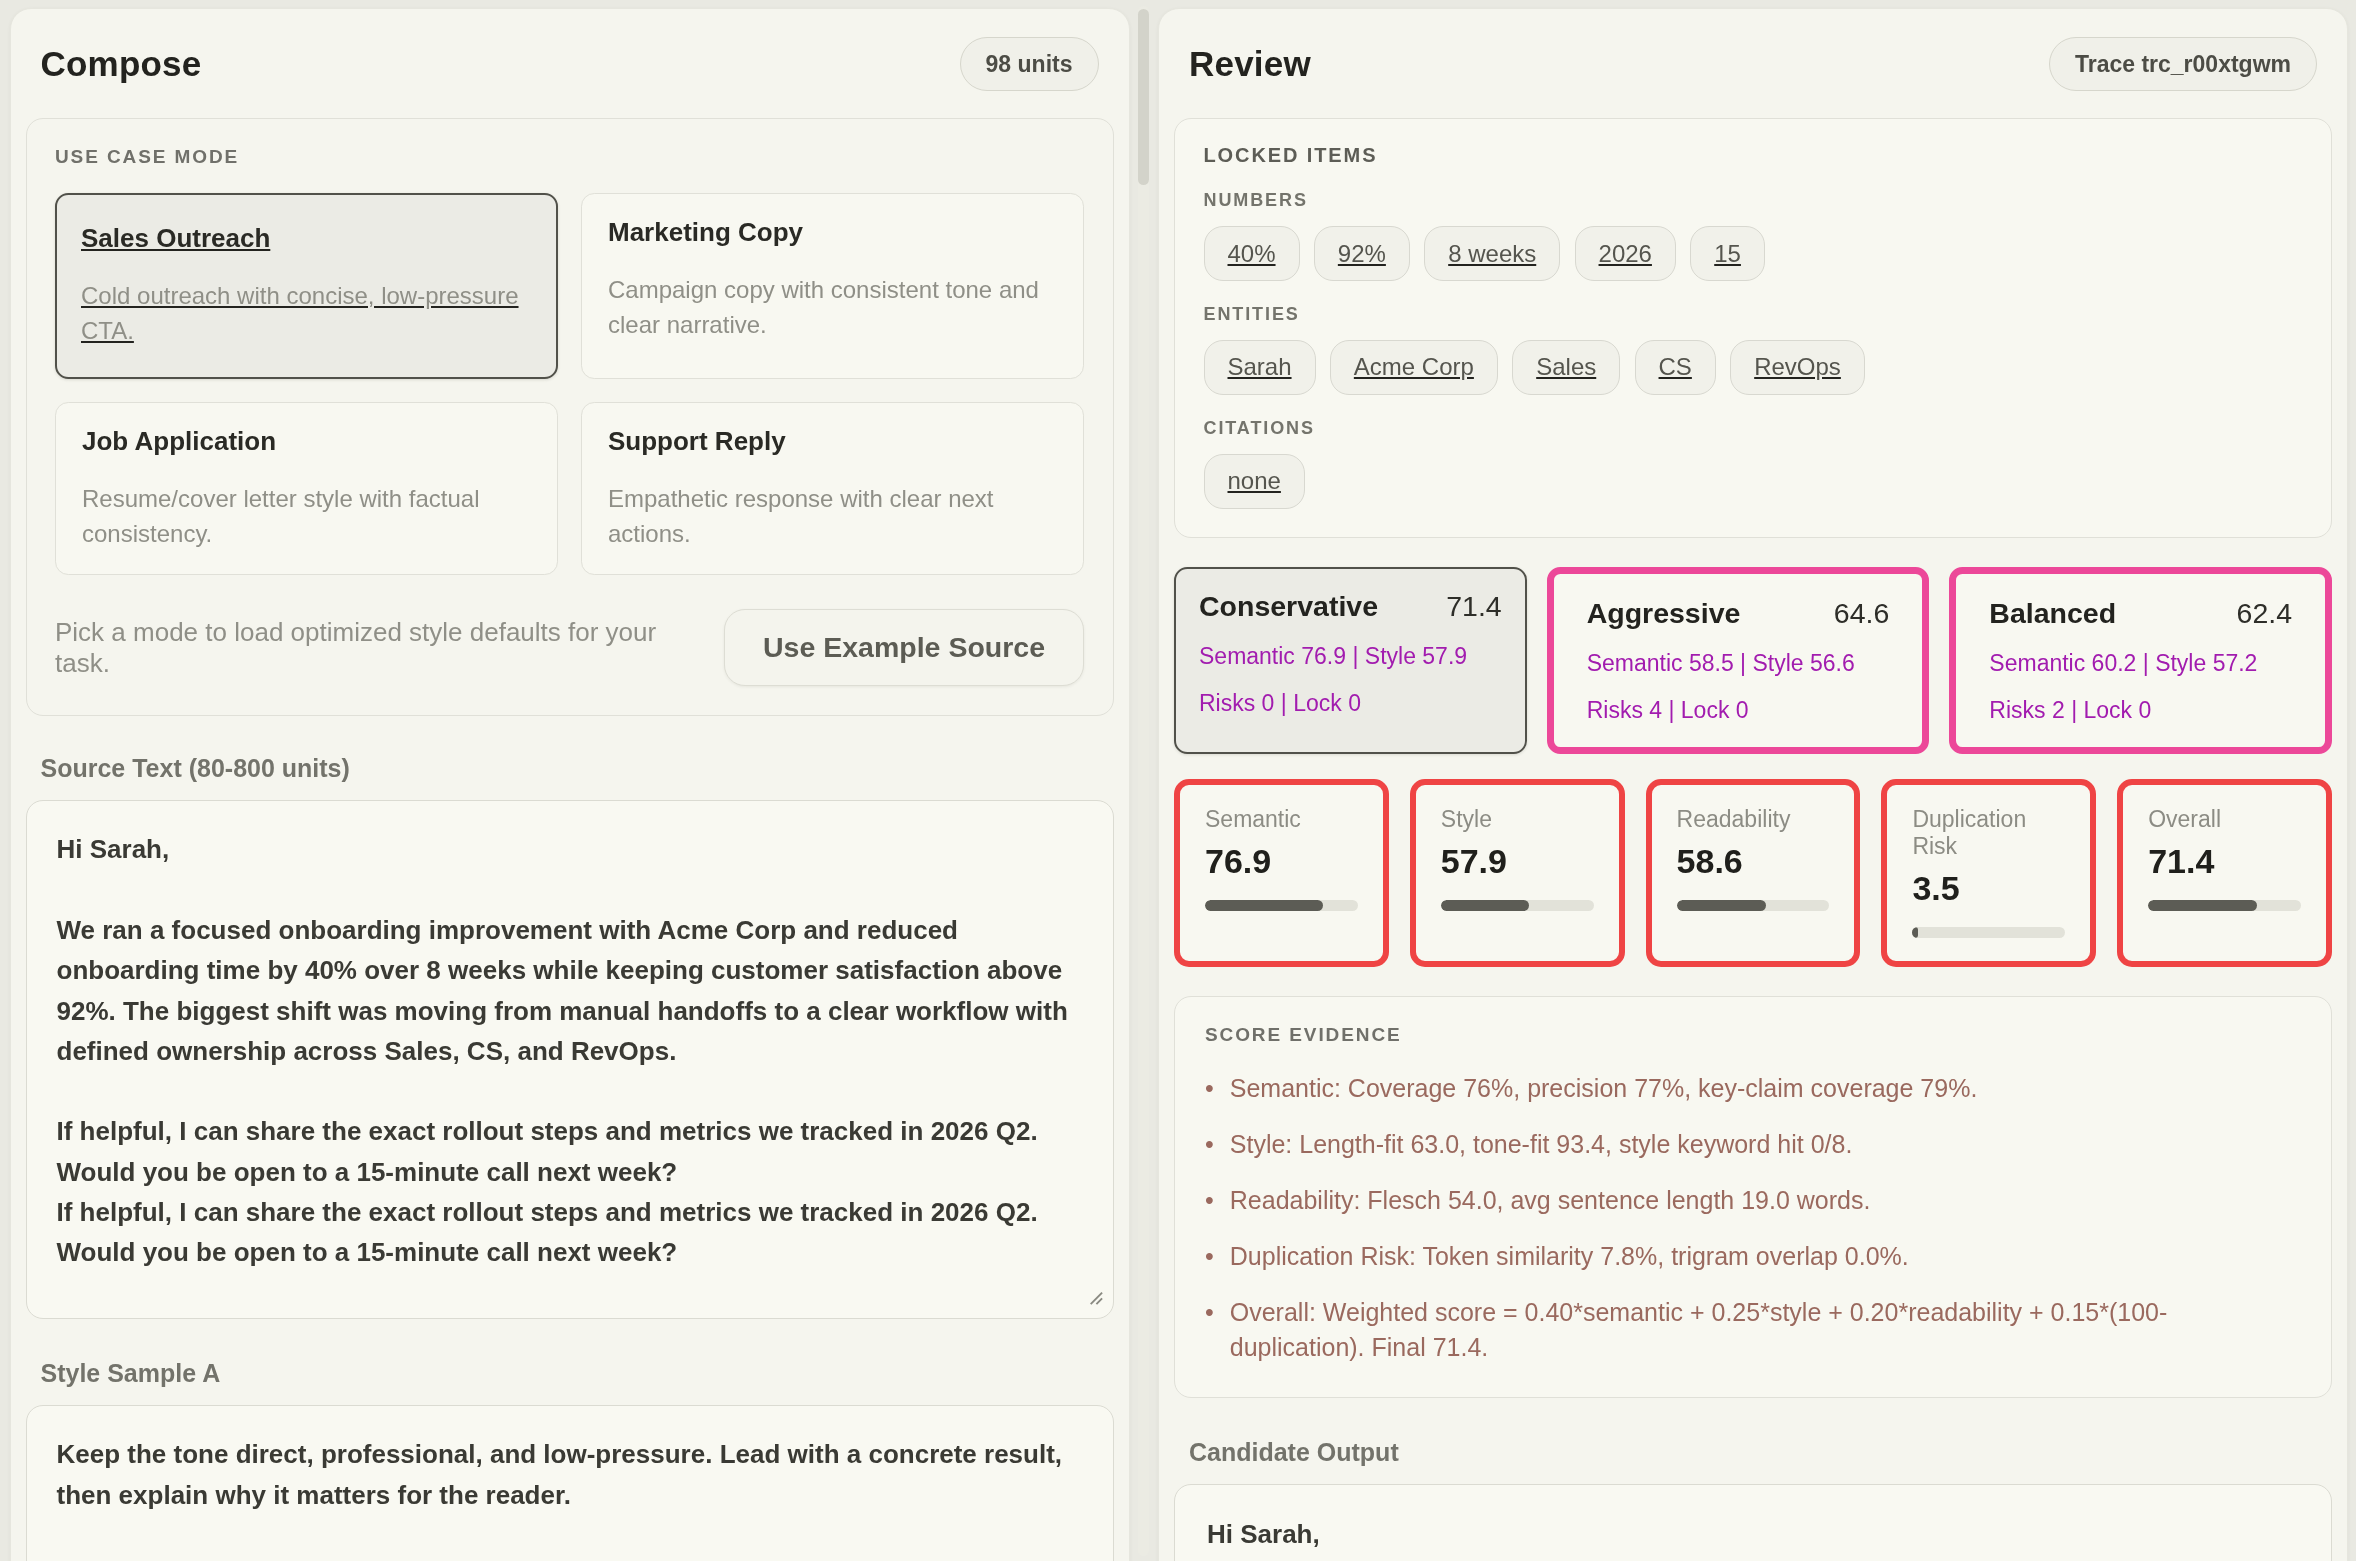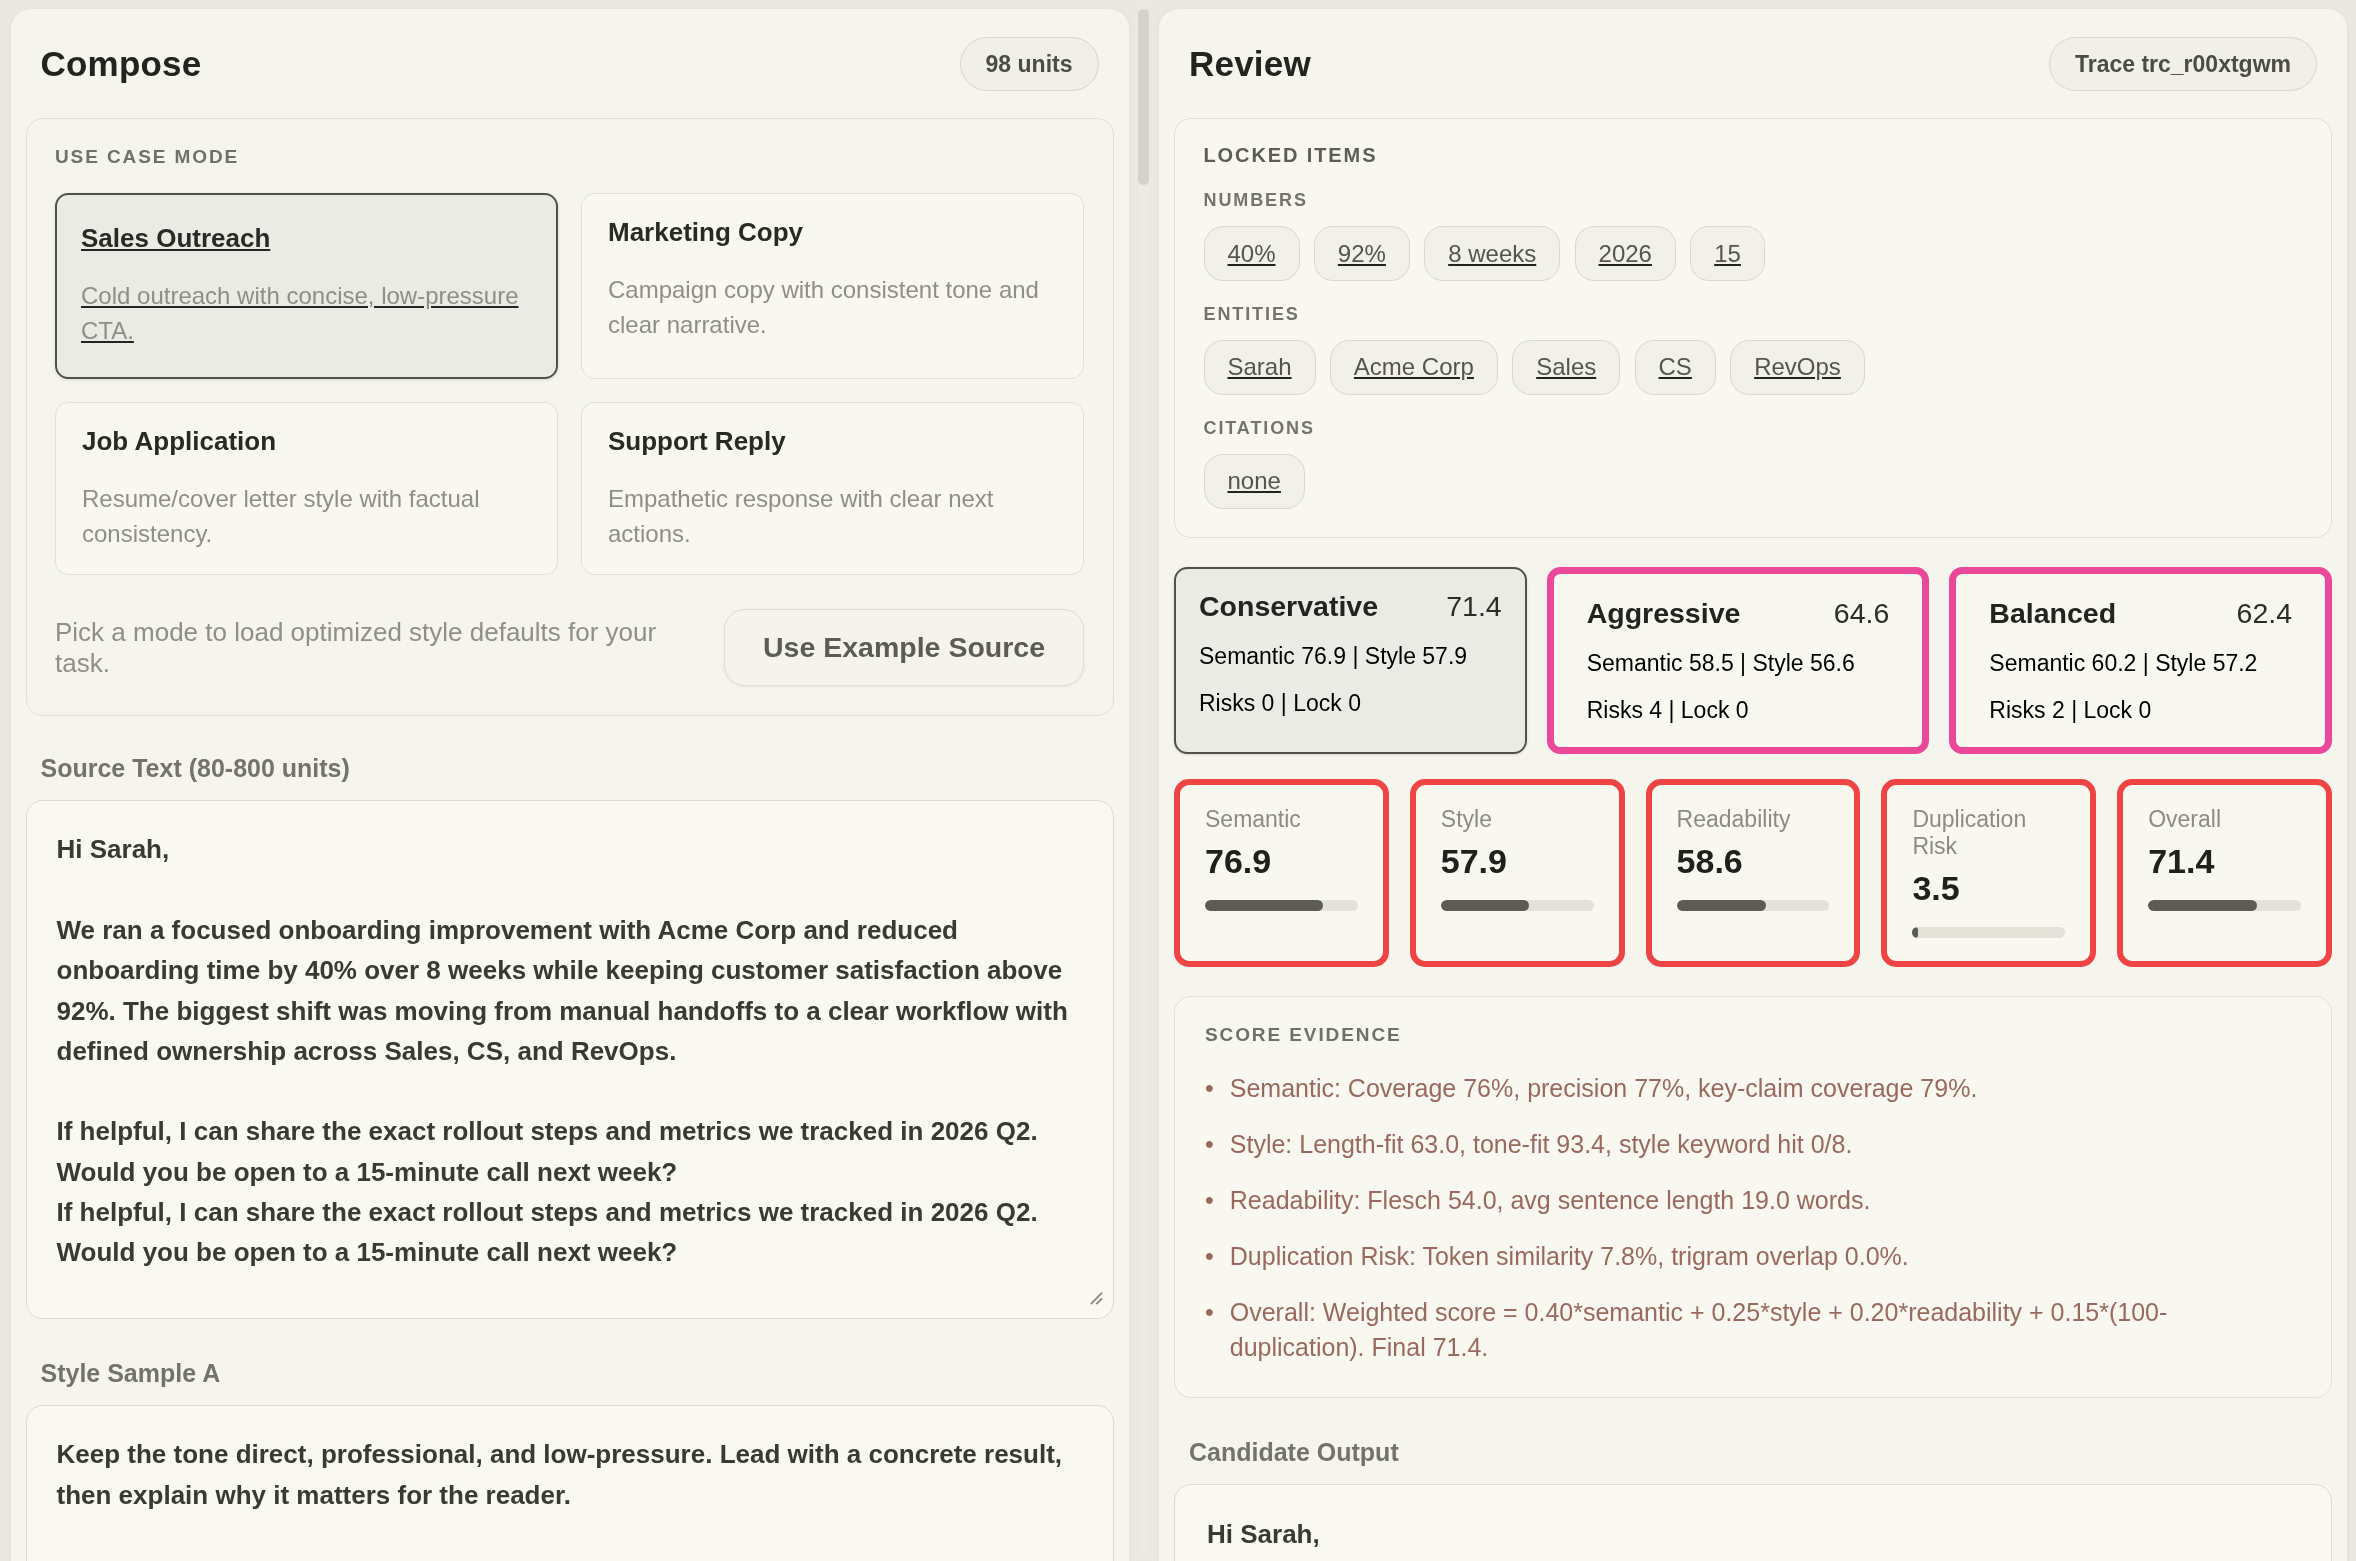--- a/index.html
+++ b/index.html
@@ -116,21 +116,21 @@
     flex: 1; border: 7px solid #ec4899; background: #f8f8f1; border-radius: 13.3px;
     padding: 23px 33px; cursor: pointer;
   }
   .strategy-card.selected {
     border: 2.9px solid #51514a; background: #ebebe5; padding: 21px 23px;
     box-shadow: 0 1px 2.9px rgba(60,60,50,0.15);
   }
   .strategy-head { display: flex; justify-content: space-between; align-items: baseline; }
   .strategy-name  { font-size: 28.5px; font-weight: bold; color: #23231f; }
   .strategy-score { font-size: 28.5px; color: #2e2e29; }
-  .strategy-line  { font-size: 23px; color: #000000; margin-top: 20px; }
+  .strategy-line  { font-size: 23px; color: #a21caf; margin-top: 20px; }
 
   .metrics-row { display: flex; gap: 21px; margin-top: 25px; }
   .metric-card {
     flex: 1; border: 6px solid #ef4444; background: #f8f8f1; border-radius: 15px;
     padding: 21px 25px 23px 25px;
   }
   .metric-label { font-size: 23px; color: #8c8c84; }
   .metric-value { font-size: 34px; font-weight: 800; color: #20201c; margin: 9.5px 0 19px 0; }
   .bar   { height: 11.4px; background: #e2e2d9; border-radius: 5.7px; overflow: hidden; }
   .bar-fill { height: 100%; background: #5c5c55; border-radius: 5.7px; }

